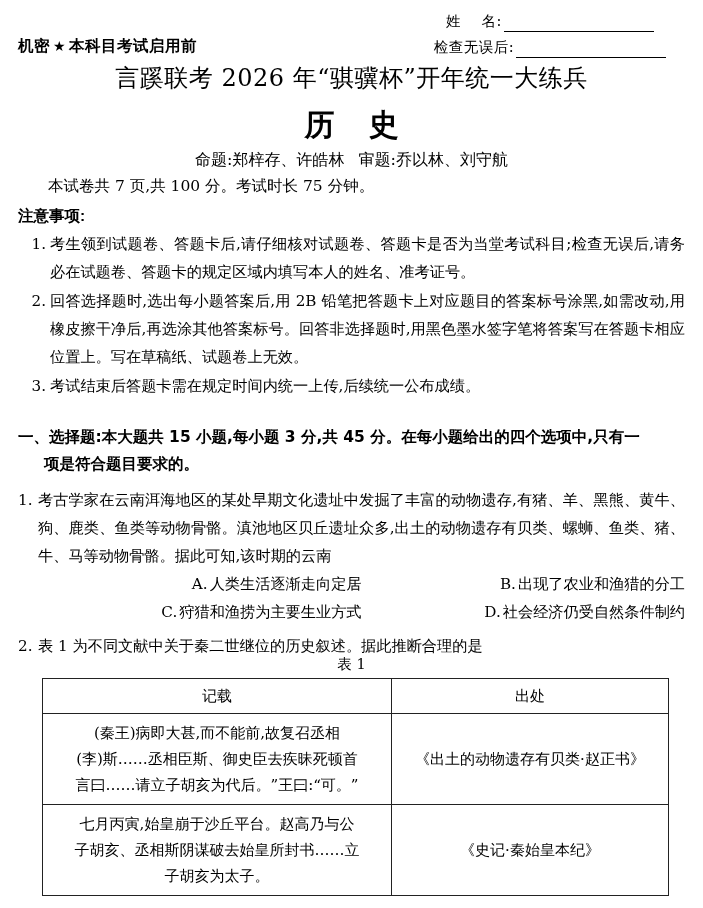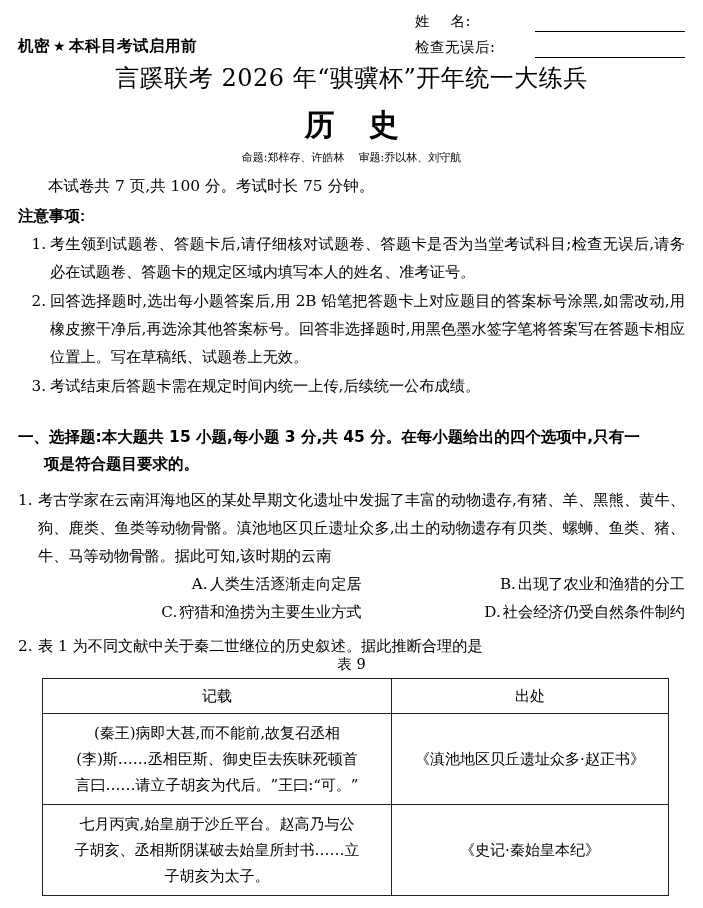--- a/index.html
+++ b/index.html
@@ -27,21 +27,21 @@
   
   .id-block {
     position: absolute;
     top: 6px;
     right: 18px;
     width: 270px;
   }
   .id-row {
     display: flex;
     align-items: flex-end;
-    justify-content: space-between;
+    justify-content: center;
     height: 26px;
     font-size: 14.5px;
     font-family: "DejaVu Serif", "Liberation Serif", serif;
   }
   .id-label {
     white-space: pre;
     letter-spacing: 0.5px;
     padding-bottom: 1px;
   }
   .id-line {
@@ -88,21 +88,21 @@
     font-family: "DejaVu Sans", "Liberation Sans", sans-serif;
   }
   .subject-title .gap { display: inline-block; width: 34px; }
 
   .credits {
     position: absolute;
     top: 150px;
     left: 0;
     width: 703px;
     text-align: center;
-    font-size: 11px;
+    font-size: 16px;
     font-family: "DejaVu Serif", "Liberation Serif", serif;
   }
   .credits .sep { display: inline-block; width: 14px; }
 
   
   .paper-info {
     position: absolute;
     top: 176px;
     left: 18px;
     font-size: 15.5px;
@@ -310,41 +310,41 @@
     </div>
   </div>
 
   <div class="question" id="q2">
     <div class="q-body">
       <span class="q-num">2.</span>
       <span class="q-stem">表 1 为不同文献中关于秦二世继位的历史叙述。据此推断合理的是</span>
     </div>
   </div>
 
-  <div class="table-caption">表 9</div>
+  <div class="table-caption">表 1</div>
 
   <table class="src-table">
     <colgroup>
       <col class="col-record">
       <col class="col-source">
     </colgroup>
     <thead>
       <tr>
         <th>记载</th>
         <th>出处</th>
       </tr>
     </thead>
     <tbody>
       <tr>
         <td class="cell-record">
           <p>(秦王)病即大甚,而不能前,故复召丞相</p>
           <p>(李)斯……丞相臣斯、御史臣去疾昧死顿首</p>
           <p>言曰……请立子胡亥为代后。”王曰:“可。”</p>
         </td>
-        <td class="cell-source">《滇池地区贝丘遗址众多·赵正书》</td>
+        <td class="cell-source">《出土的动物遗存有贝类·赵正书》</td>
       </tr>
       <tr>
         <td class="cell-record">
           <p>七月丙寅,始皇崩于沙丘平台。赵高乃与公</p>
           <p>子胡亥、丞相斯阴谋破去始皇所封书……立</p>
           <p>子胡亥为太子。</p>
         </td>
         <td class="cell-source">《史记·秦始皇本纪》</td>
       </tr>
     </tbody>

